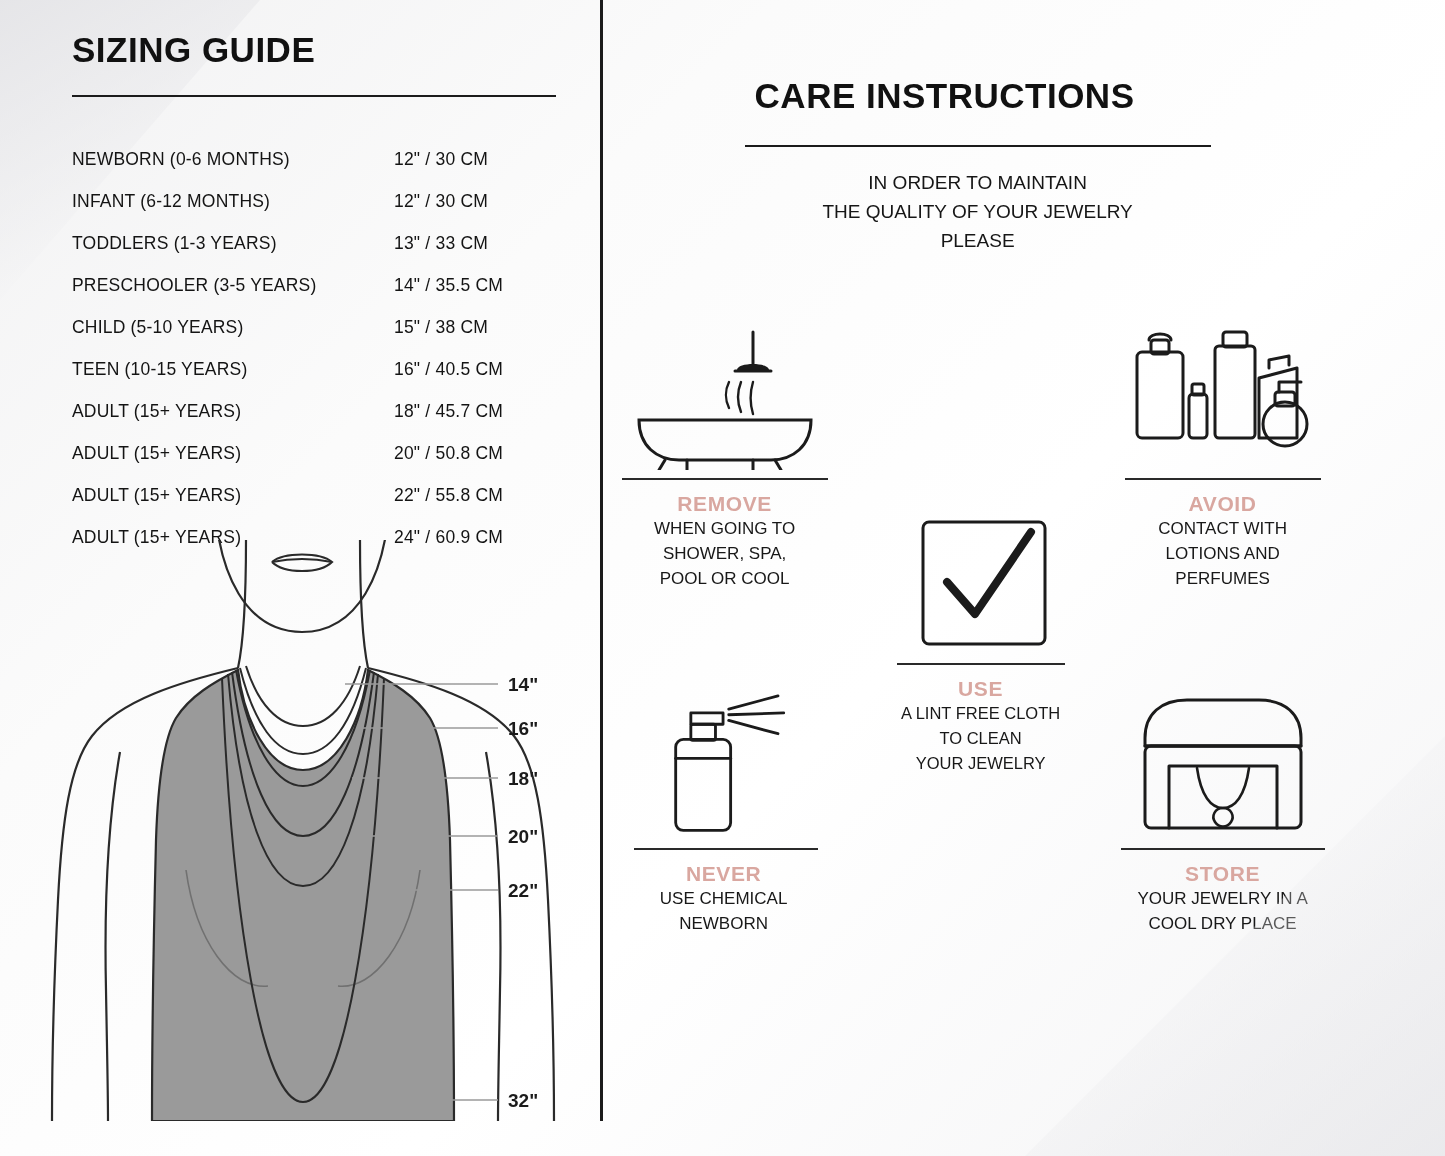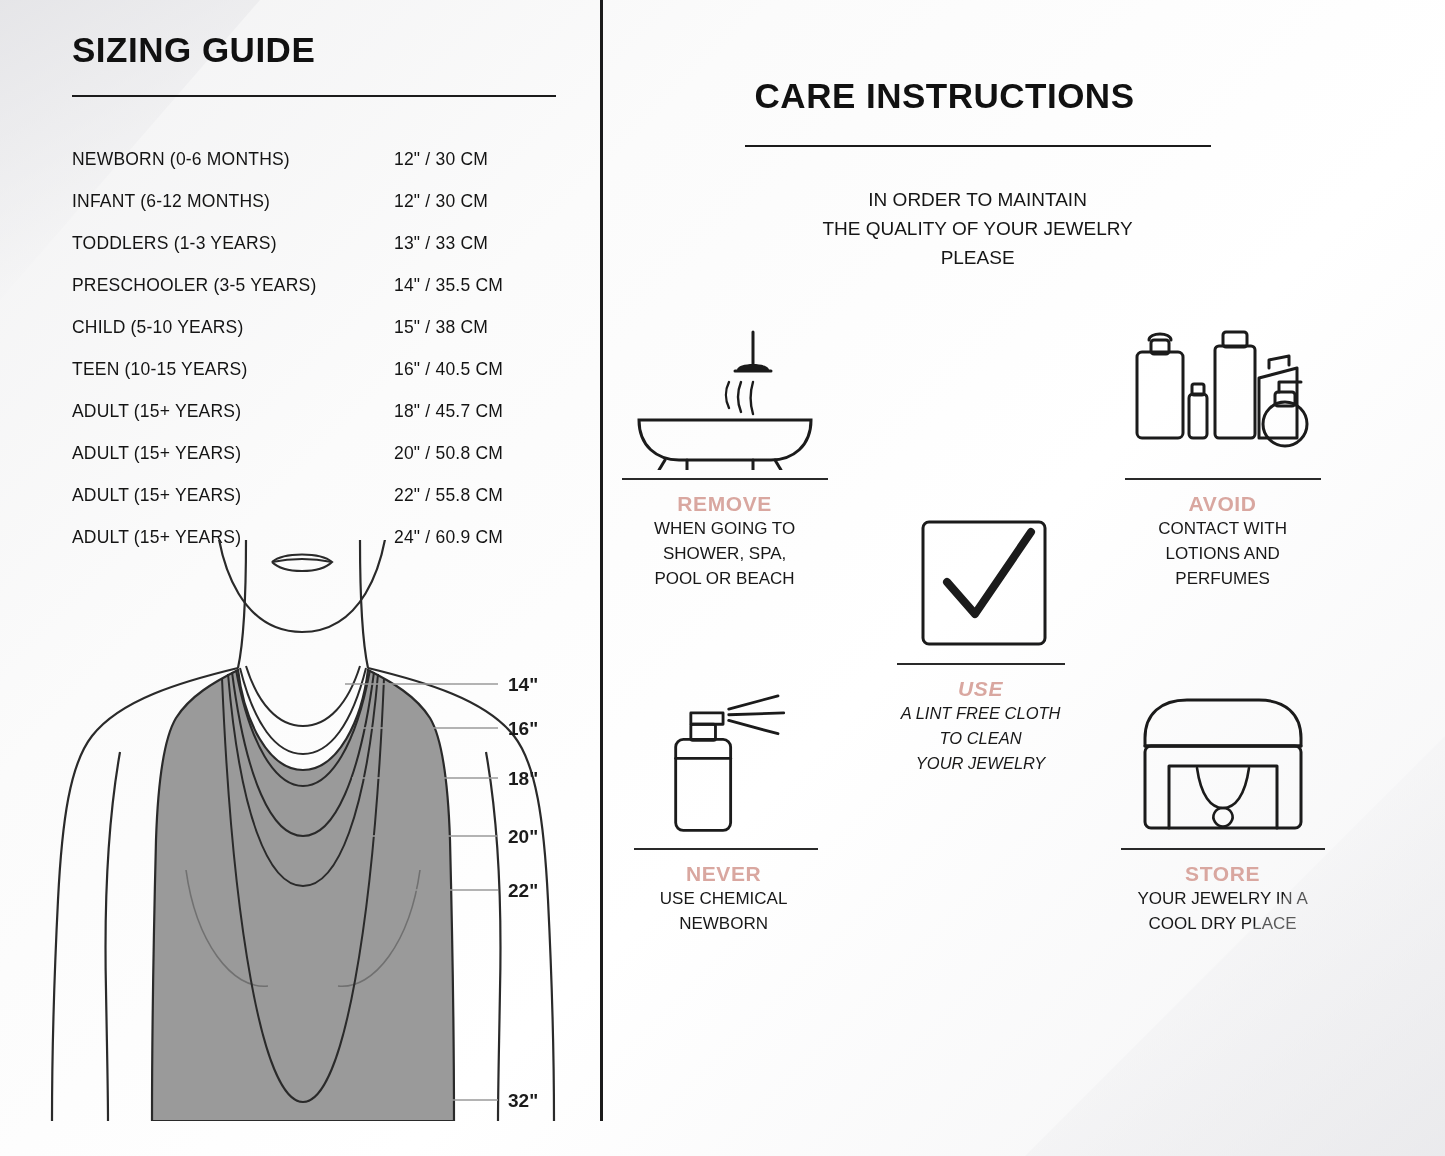--- a/index.html
+++ b/index.html
@@ -121,21 +121,21 @@
     position: absolute;
     left: 187px;
     top: 145px;
     width: 466px;
     height: 2px;
     background: #1b1b1b;
   }
   .care-intro {
     position: absolute;
     left: 135px;
-    top: 185px;
+    top: 168px;
     width: 570px;
     text-align: center;
     font-size: 19px;
     line-height: 29px;
     color: #161616;
   }
 
   .cell {
     position: absolute;
     text-align: center;
@@ -159,21 +159,21 @@
   }
   .cell .cell-body {
     font-size: 17px;
     line-height: 25px;
     color: #181818;
   }
 
   
   #cell-remove { left: 62px;  top: 320px;  width: 210px; }
   #cell-avoid  { left: 565px; top: 320px;  width: 200px; }
-  #cell-use    { left: 338px; top: 510px;  width: 170px; font-style: italic; }
+  #cell-use    { left: 338px; top: 510px;  width: 170px; }
   #cell-never  { left: 76px;  top: 690px;  width: 180px; }
   #cell-store  { left: 562px; top: 690px;  width: 206px; }
 
   #cell-remove .cell-rule { width: 206px; }
   #cell-avoid  .cell-rule { width: 196px; }
   #cell-use    .cell-rule { width: 168px; }
   #cell-never  .cell-rule { width: 184px; }
   #cell-store  .cell-rule { width: 204px; }
 
   #cell-use .cell-head { color: #d9a7a0; }
@@ -324,21 +324,21 @@
           <path d="M62,140 L62,150"></path>
           <path d="M150,140 L156,150"></path>
           <path d="M128,140 L128,150"></path>
         </svg>
       </div>
       <div class="cell-rule"></div>
       <div class="cell-head">REMOVE</div>
       <div class="cell-body">
         <div>WHEN GOING TO</div>
         <div>SHOWER, SPA,</div>
-        <div>POOL OR BEACH</div>
+        <div>POOL OR COOL</div>
       </div>
     </div>
 
     <div class="cell" id="cell-avoid">
       <div class="icon-wrap">
         <svg width="200" height="150" viewBox="0 0 200 150" fill="none" stroke="#1b1b1b" stroke-width="3" stroke-linecap="round" stroke-linejoin="round">
 
           <rect x="14" y="32" width="46" height="86" rx="5"></rect>
           <rect x="28" y="20" width="18" height="14" rx="3"></rect>
           <path d="M26,20 C26,12 48,12 48,20"></path>

